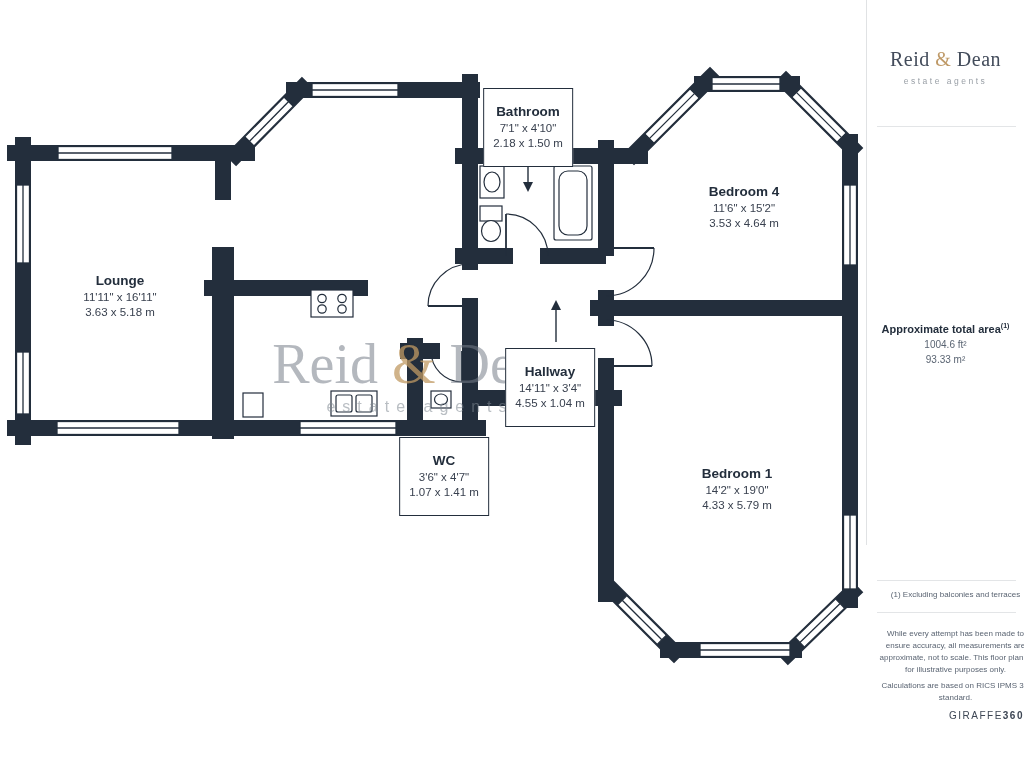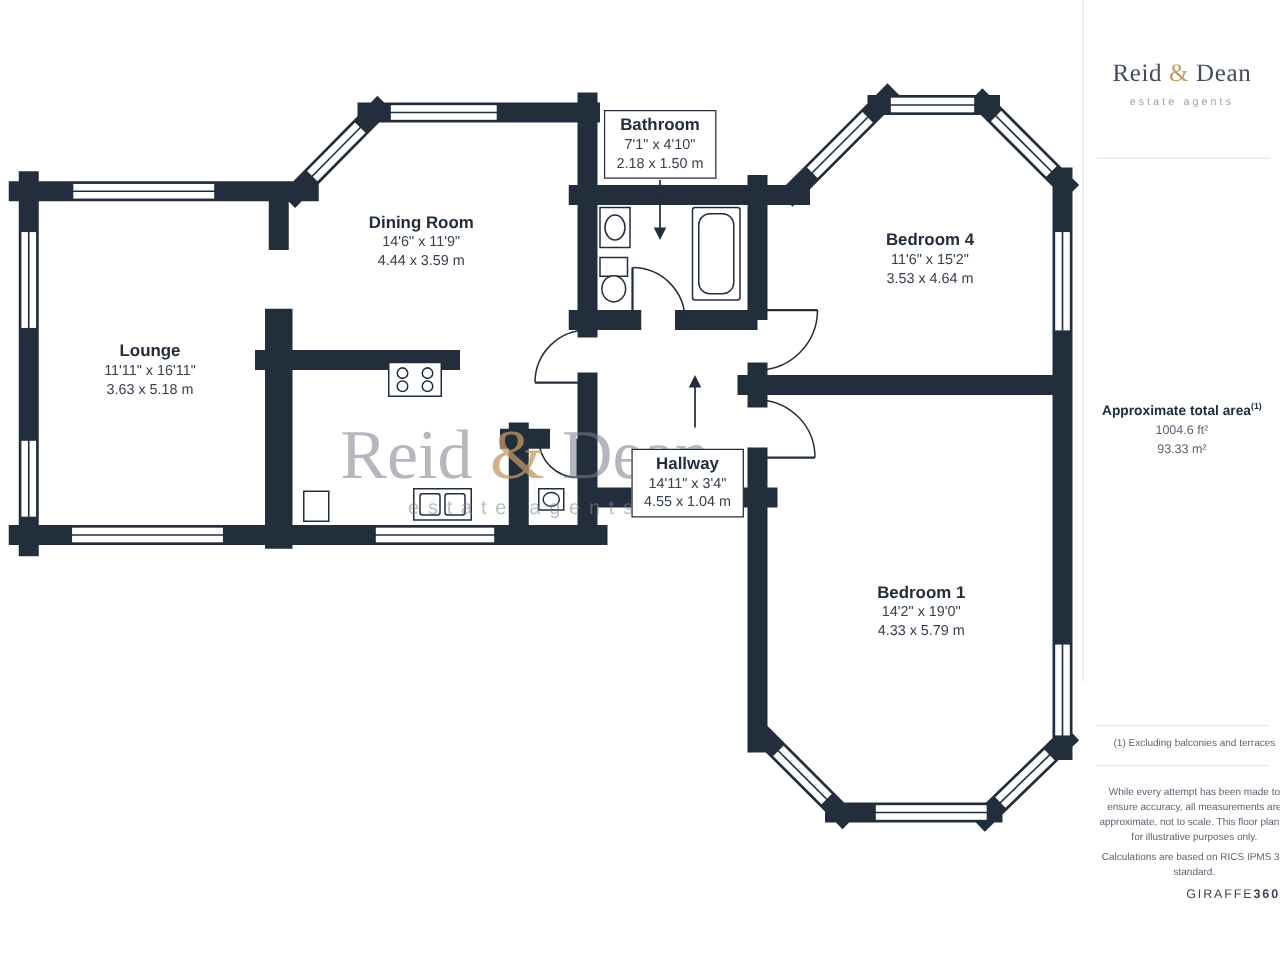--- a/index.html
+++ b/index.html
@@ -3,21 +3,21 @@
 <meta charset="utf-8">
 <style>
   html,body{margin:0;padding:0;background:#ffffff;}
   #page{position:relative;width:1024px;height:768px;background:#ffffff;overflow:hidden;
         font-family:"Liberation Sans",sans-serif;}
   
   #plan{position:absolute;left:0;top:0;width:866px;height:768px;}
   .room-label{position:absolute;transform:translateX(-50%);text-align:center;color:#232e3c;white-space:nowrap;}
   .room-label .rname{font-weight:bold;font-size:13.5px;line-height:1.25;}
   .room-label .rdim{font-size:11.5px;color:#39414f;line-height:1.3;}
-  .callout{background:#ffffff;border:1.3px solid #232e3c;padding:3px 9px;}
+  .callout{background:#ffffff;border:1.3px solid #232e3c;padding:15px 9px;}
   
   .watermark{position:absolute;left:420px;top:336px;transform:translateX(-50%);text-align:center;pointer-events:none;}
   .wm-name{font-family:"Liberation Serif",serif;font-size:56px;color:rgba(118,126,137,0.55);line-height:1;}
   .wm-name .amp{color:rgba(192,154,99,0.75);}
   .wm-tag{margin-top:6px;font-size:16px;letter-spacing:7px;color:rgba(128,136,146,0.55);}
   
   #sidebar{position:absolute;left:866px;top:0;width:157px;height:545px;border-left:1px solid #e0e2e4;background:#fff;}
   .sb-block{position:absolute;left:0;width:100%;text-align:center;}
   .sb-logo-name{font-family:"Liberation Serif",serif;font-size:20px;color:#434c5b;letter-spacing:0.5px;}
   .sb-logo-name .amp{color:#bf9a68;}
@@ -196,34 +196,34 @@
       </div>
       <div class="wm-tag">estate agents</div>
     </div>
 
     
     <div class="room-label" style="left:120px;top:273px">
       <div class="rname">Lounge</div>
       <div class="rdim">11'11" x 16'11"</div>
       <div class="rdim">3.63 x 5.18 m</div>
     </div>
-    <div class="room-label" style="left:337px;top:170px">
-      <div class="rname">Dining Room</div>
-      <div class="rdim">14'6" x 11'9"</div>
-      <div class="rdim">4.44 x 3.59 m</div>
-    </div>
     <div class="room-label callout" style="left:528px;top:88px">
       <div class="rname">Bathroom</div>
       <div class="rdim">7'1" x 4'10"</div>
       <div class="rdim">2.18 x 1.50 m</div>
     </div>
-    <div class="room-label callout" style="left:550px;top:359px">
+    <div class="room-label callout" style="left:550px;top:348px">
       <div class="rname">Hallway</div>
       <div class="rdim">14'11" x 3'4"</div>
       <div class="rdim">4.55 x 1.04 m</div>
+    </div>
+    <div class="room-label callout" style="left:444px;top:437px">
+      <div class="rname">WC</div>
+      <div class="rdim">3'6" x 4'7"</div>
+      <div class="rdim">1.07 x 1.41 m</div>
     </div>
     <div class="room-label" style="left:744px;top:184px">
       <div class="rname">Bedroom 4</div>
       <div class="rdim">11'6" x 15'2"</div>
       <div class="rdim">3.53 x 4.64 m</div>
     </div>
     <div class="room-label" style="left:737px;top:466px">
       <div class="rname">Bedroom 1</div>
       <div class="rdim">14'2" x 19'0"</div>
       <div class="rdim">4.33 x 5.79 m</div>

